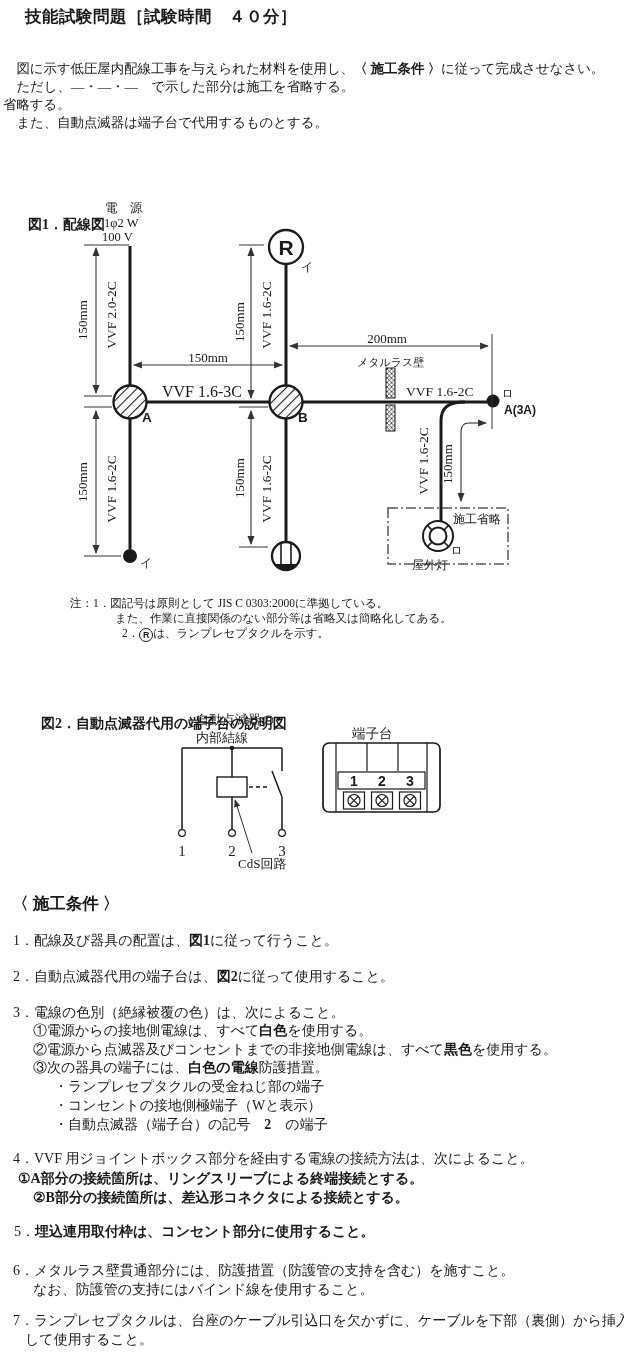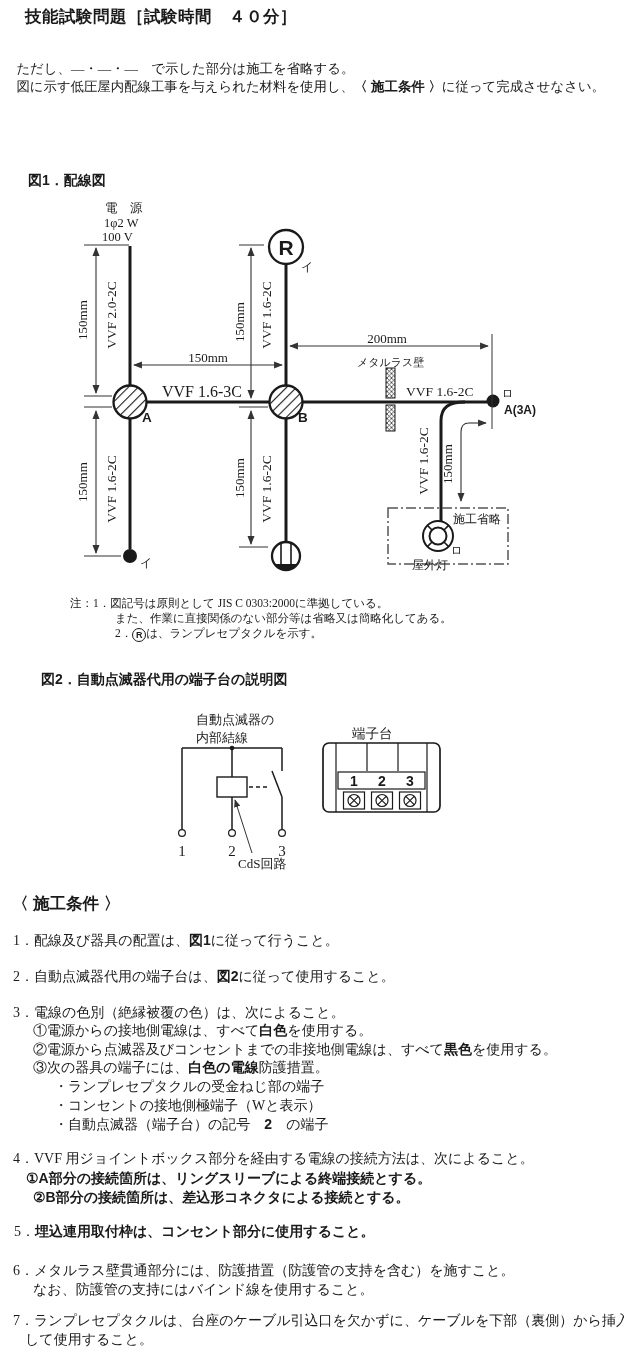--- a/index.html
+++ b/index.html
@@ -1,22 +1,22 @@
 <!DOCTYPE html>
 <html><head>
 <meta charset="utf-8">
 <style>
   html,body{margin:0;padding:0;background:#fff;}
   body{width:624px;height:1353px;position:relative;
        font-family:"Liberation Serif","DejaVu Serif",serif;color:#1a1a1a;}
   .abs{position:absolute;white-space:nowrap;}
   .ser{font-family:"Liberation Serif","DejaVu Serif",serif;}
-  .gb{font-family:Liberation Sans, sans-serif;font-weight:700;}
+  .gb{font-family:Liberation Serif, serif;font-weight:700;}
   .t-title{font-size:16.5px;letter-spacing:.5px;}
-  .t-h2{font-size:14px;}
+  .t-h2{font-size:14px;margin-top:44px;}
   .t-body{font-size:13.4px;line-height:18px;}
   .t-note{font-size:11.5px;}
   .cl{font-size:14px;}
   .num{display:inline-block;min-width:20px;}
   .circR{display:inline-block;width:12px;height:12px;border:1px solid #1a1a1a;border-radius:50%;
          font:700 9px/12px "Liberation Sans","DejaVu Sans",sans-serif;text-align:center;vertical-align:-1px;}
   svg{position:absolute;left:0;}
   svg text{fill:#1a1a1a;}
   .ts{font-family:"Liberation Serif","DejaVu Serif",serif;}
   .tg{font-family:"Liberation Sans","DejaVu Sans",sans-serif;font-weight:700;}
@@ -30,22 +30,24 @@
   .w14{stroke:#1a1a1a;stroke-width:1.5;fill:none;}
   .w13{stroke:#1a1a1a;stroke-width:1.2;fill:none;}
   .tb{fill:#fff;stroke:#1a1a1a;stroke-width:1.7;}
 </style>
 </head>
 <body>
 
 <div class="abs gb t-title" style="left:25px;top:6px">技能試験問題［試験時間　４０分］</div>
 
 <div class="abs ser t-body" style="left:3px;top:60px">
+  <div><span>　図に示す低圧屋内配線工事を与えられた材料を使用し、</span><span class="gb">〈 施工条件 〉</span><span>に従って完成させなさい。</span></div>
   <div>　ただし、―・―・―　で示した部分は施工を省略する。</div>
-  <div><span>　図に示す低圧屋内配線工事を与えられた材料を使用し、</span><span class="gb">〈 施工条件 〉</span><span>に従って完成させなさい。</span></div>
+  <div>省略する。</div>
+  <div>　また、自動点滅器は端子台で代用するものとする。</div>
 </div>
 
 <div class="abs gb t-h2" style="left:28px;top:172px">図1．配線図</div>
 
 <svg style="top:0" width="624" height="600" viewBox="0 0 624 600">
   <defs>
     <marker id="ar" viewBox="0 0 10 8" refX="9" refY="4" markerWidth="8" markerHeight="6.4" orient="auto-start-reverse">
         <path d="M0,0 L10,4 L0,8 z" fill="#333"></path>
       </marker>
     <pattern id="hb" width="7" height="7" patternUnits="userSpaceOnUse" patternTransform="rotate(45)">
@@ -143,21 +145,21 @@
   <text class="ts" font-size="13.5" text-anchor="middle" x="271" y="315" transform="rotate(-90 271 315)">VVF 1.6-2C</text>
   <text class="ts" font-size="16" x="162" y="397">VVF 1.6-3C</text>
   <text class="ts" font-size="13.5" x="406" y="396">VVF 1.6-2C</text>
   <text class="ts" font-size="13.5" text-anchor="middle" x="116" y="489" transform="rotate(-90 116 489)">VVF 1.6-2C</text>
   <text class="ts" font-size="13.5" text-anchor="middle" x="271" y="489" transform="rotate(-90 271 489)">VVF 1.6-2C</text>
   <text class="ts" font-size="13.5" text-anchor="middle" x="428" y="461" transform="rotate(-90 428 461)">VVF 1.6-2C</text>
 </svg>
 
 <div class="abs ser t-note" style="left:70px;top:596px">注：1．図記号は原則として JIS C 0303:2000に準拠している。</div>
 <div class="abs ser t-note" style="left:115px;top:611px">また、作業に直接関係のない部分等は省略又は簡略化してある。</div>
-<div class="abs ser t-note" style="left:115px;top:626px"><span>2．</span><span class="circR">R</span><span>は、ランプレセプタクルを示す。</span></div>
+<div class="abs ser t-note" style="left:122px;top:626px"><span>2．</span><span class="circR">R</span><span>は、ランプレセプタクルを示す。</span></div>
 
 <div class="abs gb t-h2" style="left:41px;top:671px">図2．自動点滅器代用の端子台の説明図</div>
 
 <svg style="top:700px" width="624" height="190" viewBox="0 700 624 190">
   <defs>
     <marker id="ar2" viewBox="0 0 10 8" refX="9" refY="4" markerWidth="8" markerHeight="6.4" orient="auto">
         <path d="M0,0 L10,4 L0,8 z" fill="#333"></path>
       </marker>
   </defs>
 
@@ -215,19 +217,19 @@
 <div class="abs ser cl" style="left:13px;top:932px"><span class="num">1．</span><span>配線及び器具の配置は、</span><span class="gb">図1</span><span>に従って行うこと。</span></div>
 <div class="abs ser cl" style="left:13px;top:968px"><span class="num">2．</span><span>自動点滅器代用の端子台は、</span><span class="gb">図2</span><span>に従って使用すること。</span></div>
 <div class="abs ser cl" style="left:13px;top:1004px"><span class="num">3．</span><span>電線の色別（絶縁被覆の色）は、次によること。</span></div>
 <div class="abs ser cl" style="left:33px;top:1022px"><span>①電源からの接地側電線は、すべて</span><span class="gb">白色</span><span>を使用する。</span></div>
 <div class="abs ser cl" style="left:33px;top:1041px"><span>②電源から点滅器及びコンセントまでの非接地側電線は、すべて</span><span class="gb">黒色</span><span>を使用する。</span></div>
 <div class="abs ser cl" style="left:33px;top:1059px"><span>③次の器具の端子には、</span><span class="gb">白色の電線</span><span>防護措置。</span></div>
 <div class="abs ser cl" style="left:54px;top:1078px">・ランプレセプタクルの受金ねじ部の端子</div>
 <div class="abs ser cl" style="left:54px;top:1097px">・コンセントの接地側極端子（Wと表示）</div>
 <div class="abs ser cl" style="left:54px;top:1116px"><span>・自動点滅器（端子台）の記号　</span><span class="gb">2</span><span>　の端子</span></div>
 <div class="abs ser cl" style="left:13px;top:1150px"><span class="num">4．</span><span>VVF 用ジョイントボックス部分を経由する電線の接続方法は、次によること。</span></div>
-<div class="abs gb cl" style="left:26px;top:1170px">①A部分の接続箇所は、リングスリーブによる終端接続とする。</div>
+<div class="abs gb cl" style="left:18px;top:1170px">①A部分の接続箇所は、リングスリーブによる終端接続とする。</div>
 <div class="abs gb cl" style="left:33px;top:1189px">②B部分の接続箇所は、差込形コネクタによる接続とする。</div>
 <div class="abs ser cl" style="left:14px;top:1223px"><span class="num">5．</span><span class="gb">埋込連用取付枠は、コンセント部分に使用すること。</span></div>
 <div class="abs ser cl" style="left:13px;top:1262px"><span class="num">6．</span><span>メタルラス壁貫通部分には、防護措置（防護管の支持を含む）を施すこと。</span></div>
 <div class="abs ser cl" style="left:33px;top:1281px">なお、防護管の支持にはバインド線を使用すること。</div>
 <div class="abs ser cl" style="left:13px;top:1312px"><span class="num">7．</span><span>ランプレセプタクルは、台座のケーブル引込口を欠かずに、ケーブルを下部（裏側）から挿入</span></div>
 <div class="abs ser cl" style="left:25px;top:1331px">して使用すること。</div>
 
 </body></html>

